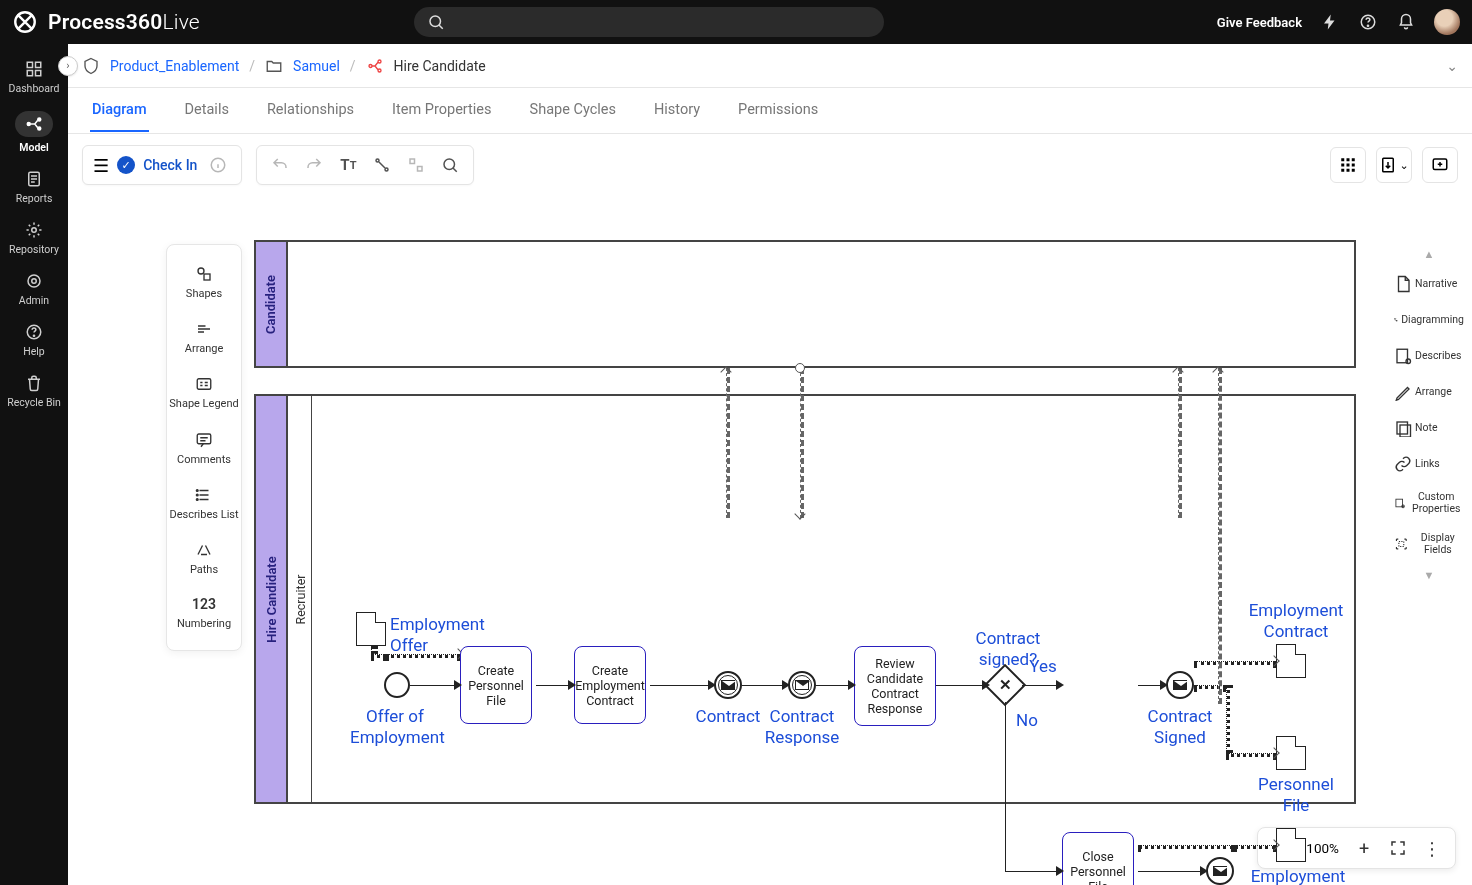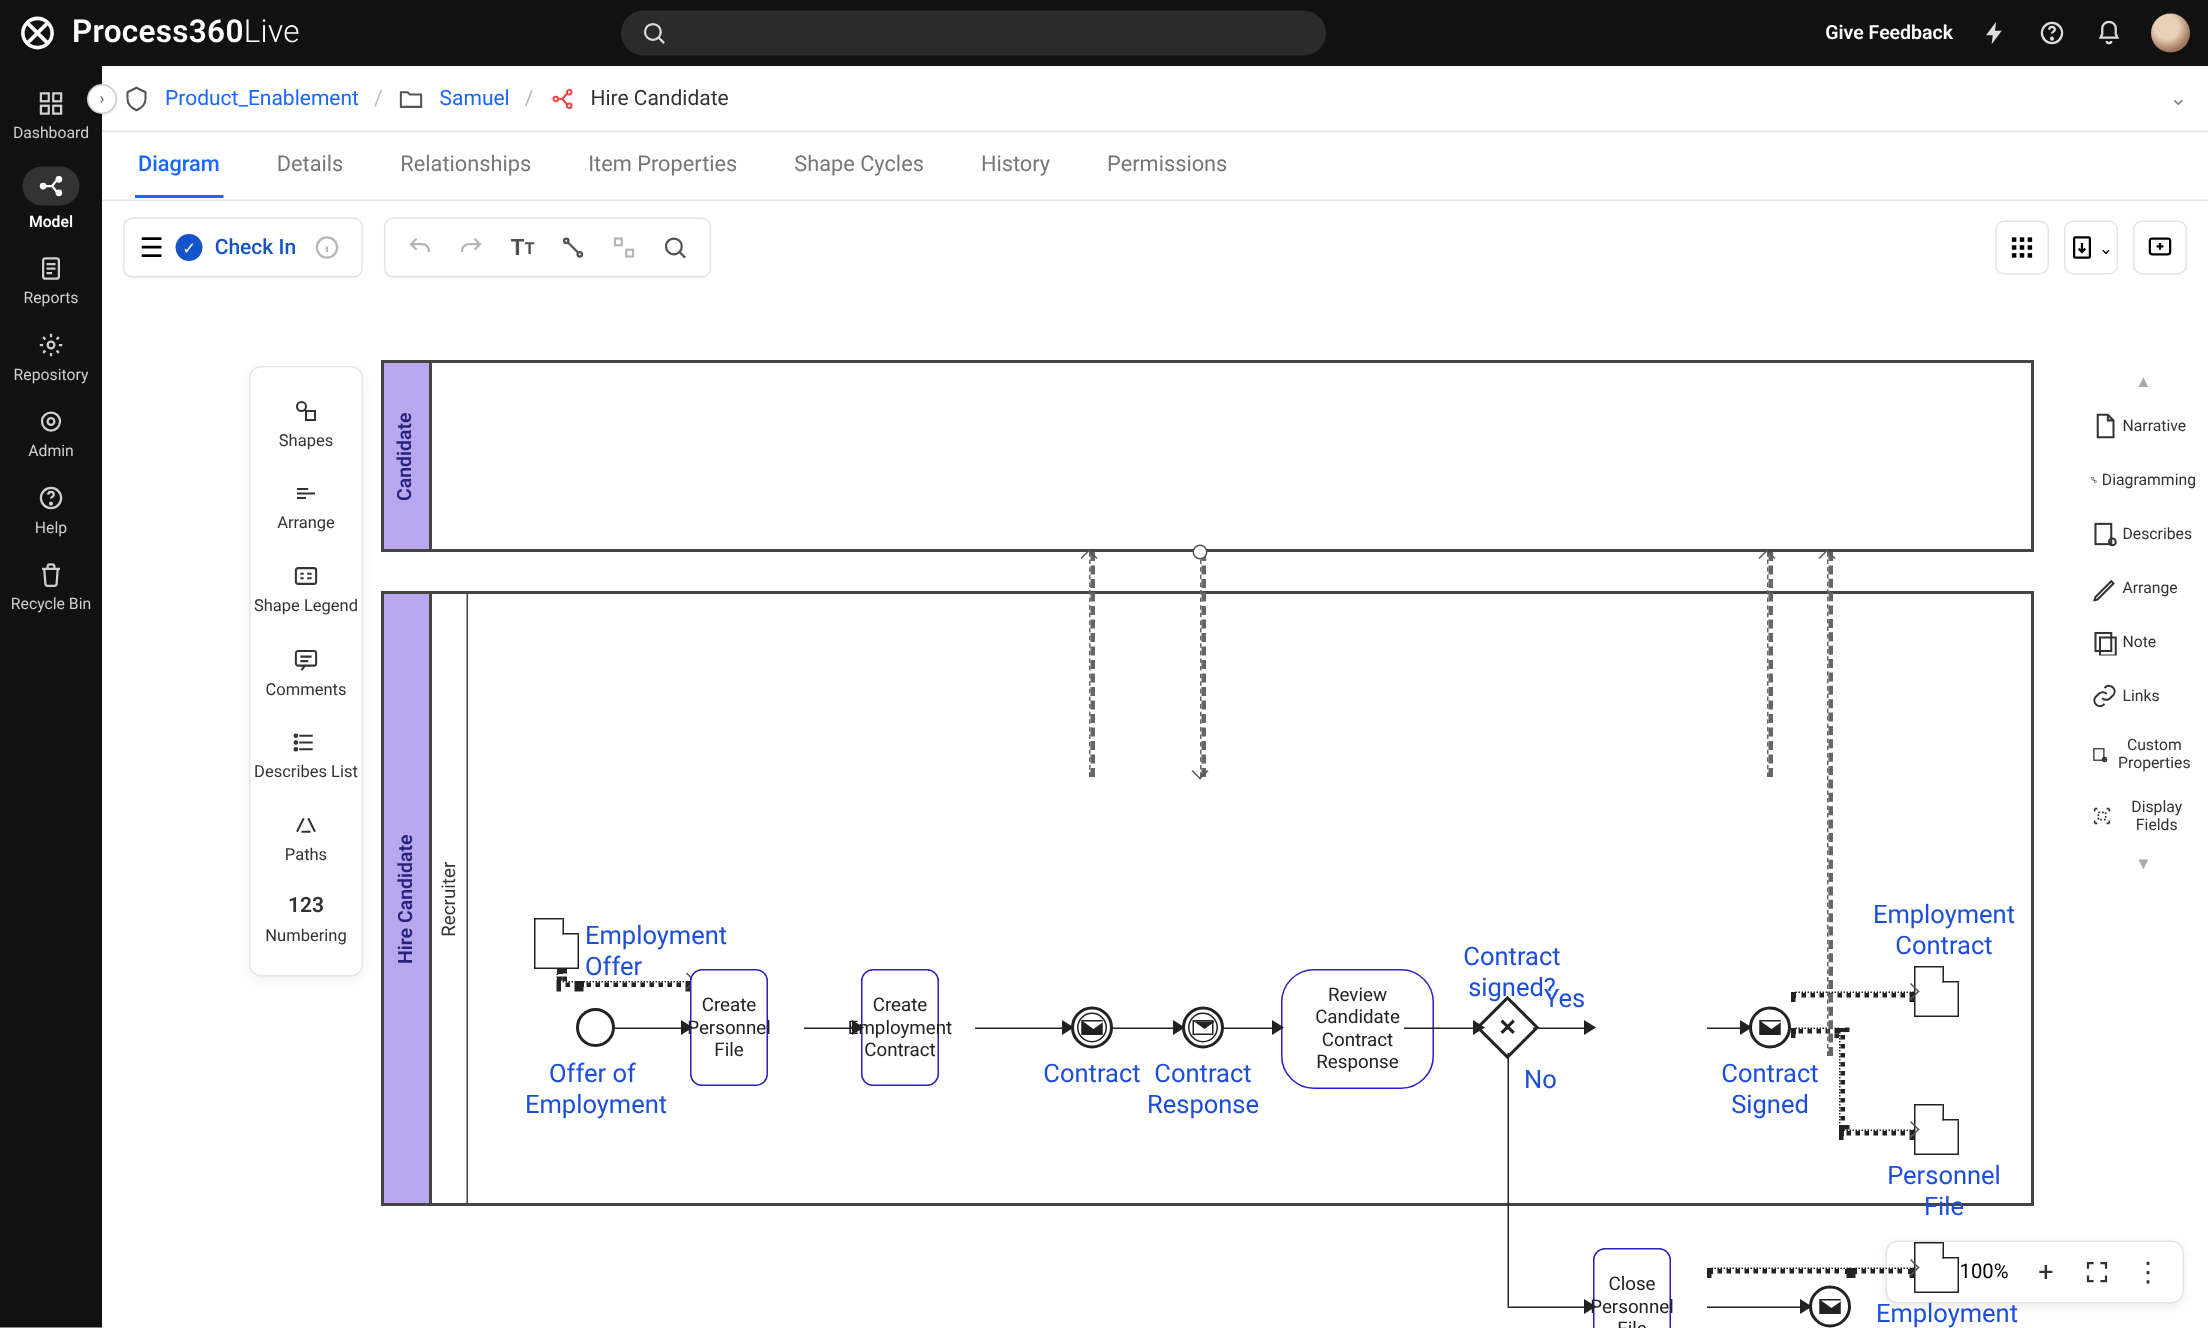--- a/index.html
+++ b/index.html
@@ -69,21 +69,21 @@
 
   
   .canvas-wrap { position:absolute; top:196px; left:186px; right:86px; bottom:84px; }
   .canvas { position:relative; width:100%; height:100%; }
   .pool { position:absolute; border:2px solid #444; background:#fff; }
   .pool-header { position:absolute; left:0; top:0; bottom:0; width:32px; background:#b8a7ec; border-right:2px solid #444; display:flex; align-items:center; justify-content:center; color:#27217e; font-size:13px; font-weight:600;}
   .pool-header span { transform: rotate(-90deg); white-space:nowrap;}
   .lane-label { position:absolute; left:32px; top:0; bottom:0; width:24px; border-right:1px solid #444; display:flex; align-items:center; justify-content:center; font-size:12.5px; color:#333;}
   .lane-label span { transform: rotate(-90deg); white-space:nowrap;}
 
-  .task { position:absolute; width:52px; height:78px; border:1.5px solid #2a1fbe; border-radius:8px; background:#fff; display:flex; align-items:center; justify-content:center; text-align:center; font-size:12.5px; color:#222; padding:4px; line-height:1.2;}
+  .task { position:absolute; width:72px; height:78px; border:1.5px solid #2a1fbe; border-radius:8px; background:#fff; display:flex; align-items:center; justify-content:center; text-align:center; font-size:12.5px; color:#222; padding:4px; line-height:1.2;}
   .msg-evt { position:absolute; width:28px; height:28px; border-radius:50%; border:2px solid #222; background:#fff; display:flex;align-items:center;justify-content:center;}
   .msg-evt.double::before{ content:""; position:absolute; inset:2px; border:1px solid #222; border-radius:50%;}
   .msg-evt .env { width:14px; height:10px; border:1.5px solid #222; background:#222; position:relative;}
   .msg-evt.open .env{ background:#fff;}
   .msg-evt .env::after{ content:""; position:absolute; left:0; right:0; top:0; height:0; border-left:7px solid transparent; border-right:7px solid transparent; border-top:5px solid #fff;}
   .msg-evt.open .env::after{border-top-color:#222;}
   .start-evt{ position:absolute; width:26px; height:26px; border:2px solid #222; border-radius:50%; background:#fff;}
   .gateway{ position:absolute; width:30px; height:30px; border:2px solid #222; background:#fff; transform:rotate(45deg); display:flex;align-items:center;justify-content:center;}
   .gateway::after{content:"✕"; transform:rotate(-45deg); font-size:15px; color:#222; font-weight:600;}
   .doc{ position:absolute; width:30px; height:34px; border:1.5px solid #222; background:#fff; }
@@ -479,21 +479,21 @@
 
         <div class="doc" style="left:100px;top:216px;"></div>
         <div class="node-label" style="left:134px;top:218px;width:90px;text-align:left;">Employment Offer</div>
         <div class="h-line dot" style="left:130px;top:258px;width:74px;"></div>
         <div class="v-line dot" style="left:115px;top:250px;height:8px;"></div>
         <div class="h-line dot" style="left:115px;top:258px;width:15px;"></div>
         <div class="arrow-open-r" style="left:198px;top:254px;"></div>
 
         <div class="task" style="left:204px;top:250px;">Create Personnel File</div>
         <div class="task" style="left:318px;top:250px;">Create Employment Contract</div>
-        <div class="task" style="left:598px;top:250px;height:80px;width:102px;border-radius:22px;">Review Candidate Contract Response</div>
+        <div class="task" style="left:598px;top:250px;height:80px;width:82px;">Review Candidate Contract Response</div>
         <div class="task" style="left:806px;top:436px;">Close Personnel File</div>
 
         <div class="msg-evt double" style="left:458px;top:275px;">
             <span class="env"></span>
           </div>
         <div class="node-label" style="left:436px;top:310px;width:72px;">Contract</div>
 
         <div class="msg-evt double open" style="left:532px;top:275px;">
             <span class="env"></span>
           </div>

